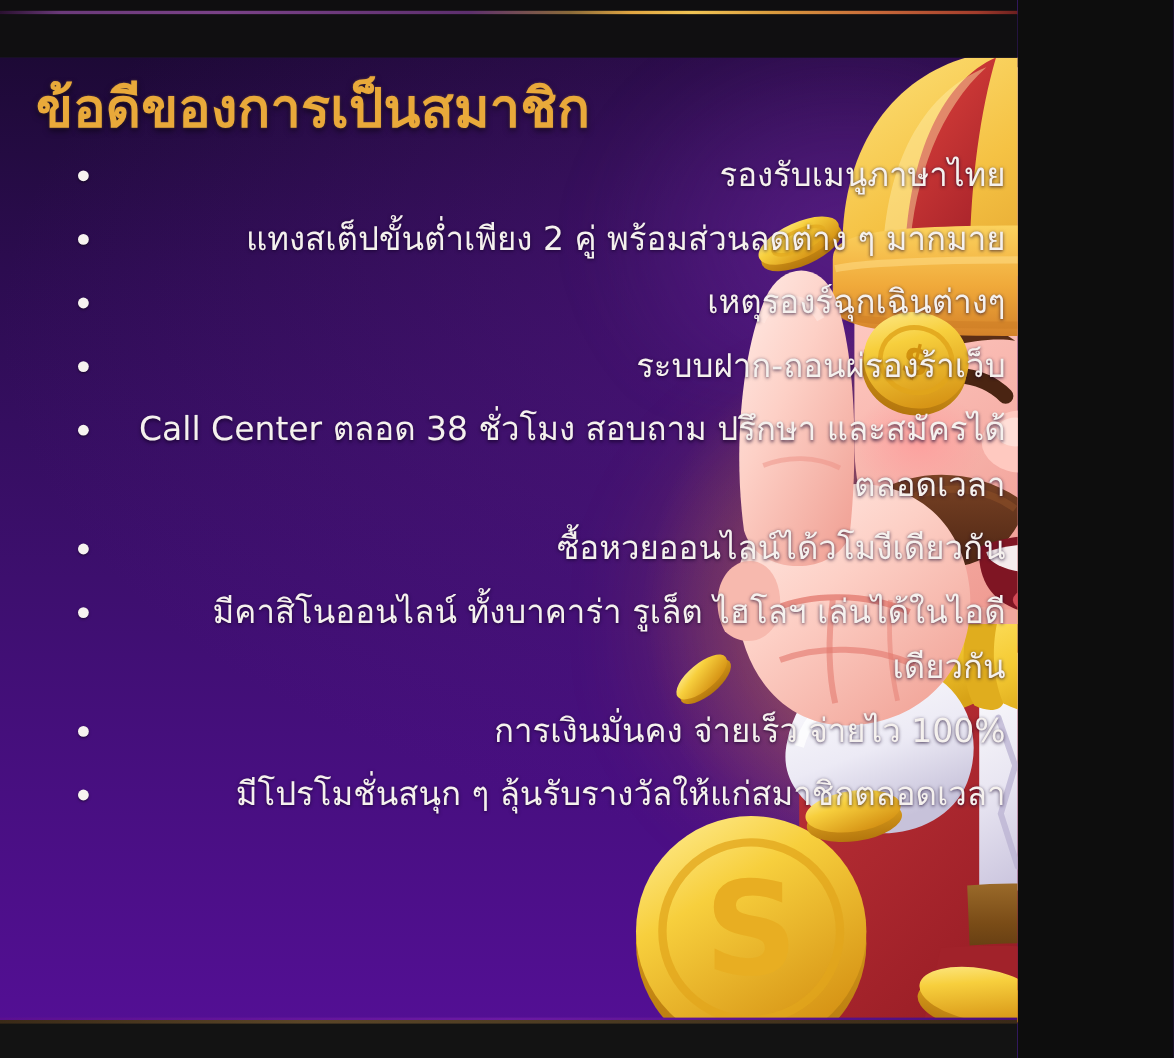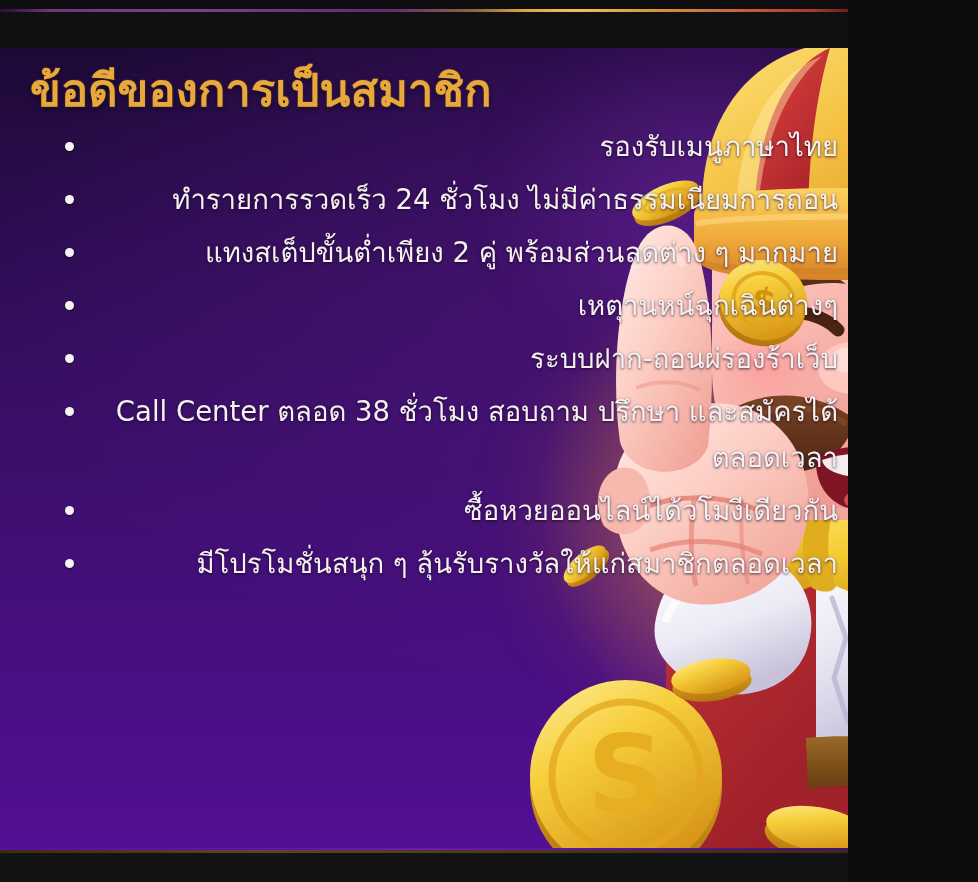--- a/index.html
+++ b/index.html
@@ -331,26 +331,27 @@
         </g>
       </svg>
     </div>
   </div>
 
   <div class="content">
     <div class="title">ข้อดีของการเป็นสมาชิก</div>
 
     <ul class="bullets">
       <li>รองรับเมนูภาษาไทย</li>
-      <li>ทำรายการรวดเร็ว 24 ชั่วโมง ไม่มีค่าธรรมเนียมการถอน</li>
       <li>แทงสเต็ปขั้นต่ำเพียง 2 คู่ พร้อมส่วนลดต่าง ๆ มากมาย</li>
-      <li>เหตุานหน์ฉุกเฉินต่างๆ</li>
+      <li>เหตุรองร์ฉุกเฉินต่างๆ</li>
       <li>ระบบฝาก-ถอนผ่รองร้าเว็บ</li>
       <li class="wrap">Call Center ตลอด 38 ชั่วโมง สอบถาม ปรึกษา และสมัครได้ตลอดเวลา</li>
       <li>ซื้อหวยออนไลน์ได้วโมงีเดียวกัน</li>
+      <li>มีคาสิโนออนไลน์ ทั้งบาคาร่า รูเล็ต ไฮโลฯ เล่นได้ในไอดีเดียวกัน</li>
+      <li>การเงินมั่นคง จ่ายเร็ว จ่ายไว 100%</li>
       <li>มีโปรโมชั่นสนุก ๆ ลุ้นรับรางวัลให้แก่สมาชิกตลอดเวลา</li>
     </ul>
   </div>
 
   <div class="bottom-thinpurple"></div>
   <div class="bottom-rule"></div>
   <div class="bottom-band"></div>
 
 </div>
 

